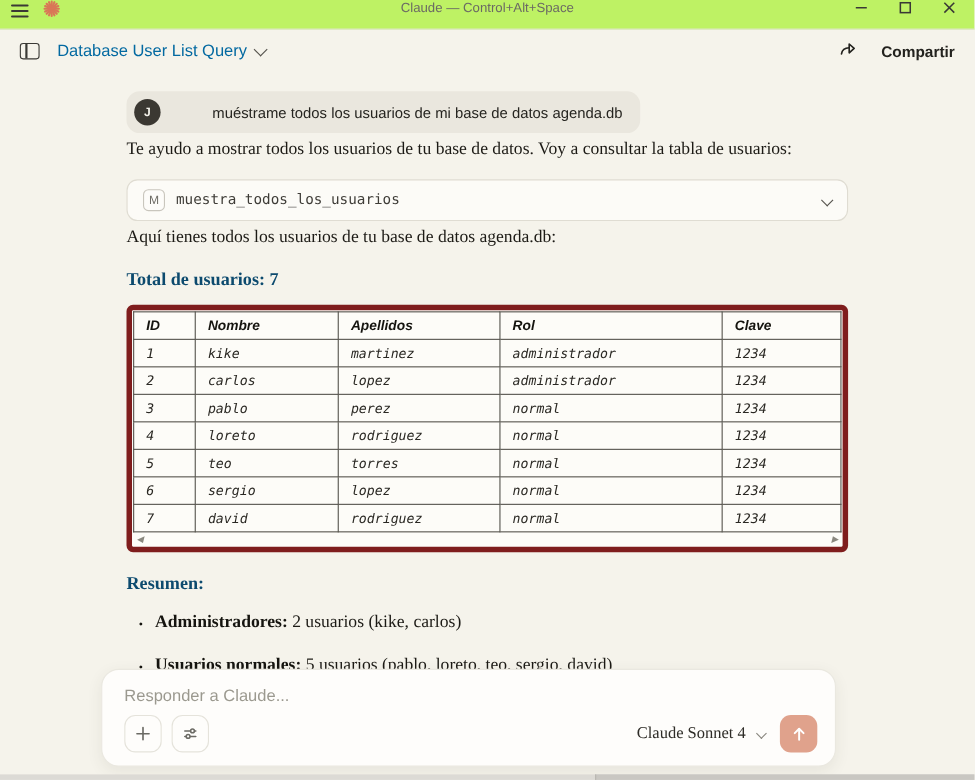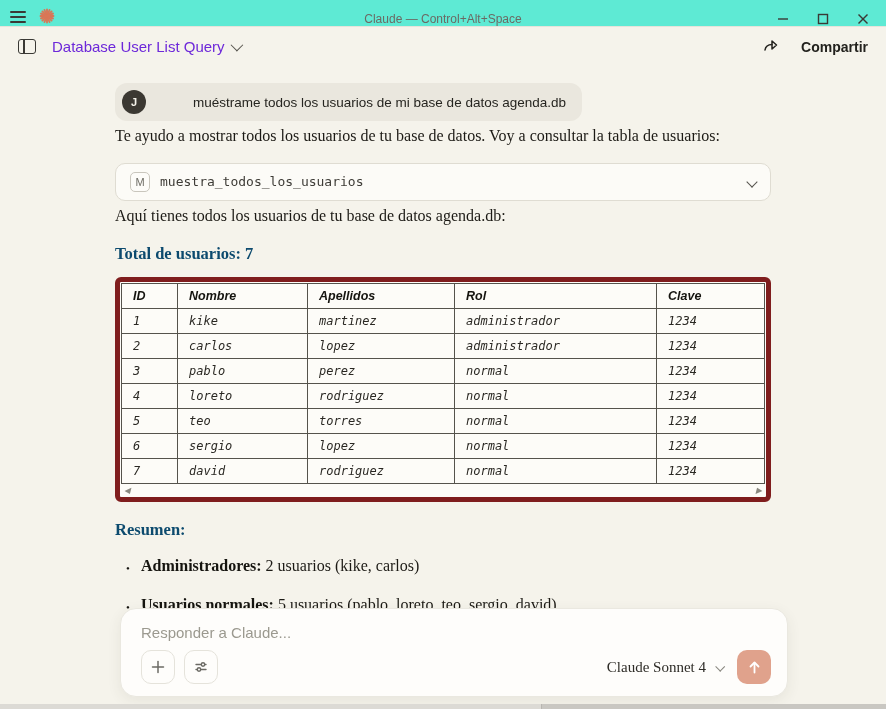--- a/index.html
+++ b/index.html
@@ -6,43 +6,43 @@
   html,body { width:886px; height:709px; overflow:hidden; }
   body {
     font-family:"Liberation Sans", sans-serif;
     background:#F5F3EB;
     color:#1F1D18;
     position:relative;
   }
 
   
   .titlebar {
-    height:27px; background:#5eead4; border-bottom:1px solid #E6E4DB;
-    display:flex; align-items:flex-end; padding:0 10px; position:relative;
+    height:27px; background:#bef264; border-bottom:1px solid #E6E4DB;
+    display:flex; align-items:flex-start; padding:0 10px; position:relative;
   }
   .titlebar-left { display:flex; align-items:center; gap:13px; }
   .hamburger { width:16px; display:flex; flex-direction:column; gap:3px; cursor:pointer; }
   .hamburger span { height:2px; background:#3A3935; border-radius:1px; }
   .claude-logo { color:#D97757; font-size:15px; line-height:1; }
   .titlebar-title {
     position:absolute; left:0; right:0; text-align:center;
     font-size:12px; color:#6B6A64; pointer-events:none;
   }
   .win-controls { margin-left:auto; display:flex; align-items:center; gap:26px; padding-right:6px; z-index:2; }
   .win-btn { width:14px; height:14px; display:flex; align-items:center; justify-content:center; color:#3A3935; font-size:13px; cursor:pointer; }
   .win-btn svg { display:block; }
 
   
   .chat-header {
     height:39px; display:flex; align-items:center; padding:0 18px;
   }
   .sidebar-toggle { width:18px; height:15px; border:1.6px solid #3A3935; border-radius:3px; position:relative; cursor:pointer; }
   .sidebar-toggle::after { content:""; position:absolute; left:4px; top:0; bottom:0; width:1.6px; background:#3A3935; }
   .conv-title-wrap { display:flex; align-items:center; gap:6px; margin-left:16px; cursor:pointer; }
-  .conv-title { font-size:15px; font-weight:500; color:#6d28d9; }
+  .conv-title { font-size:15px; font-weight:500; color:#0369a1; }
   .chev { width:9px; height:9px; border-right:1.6px solid #55534D; border-bottom:1.6px solid #55534D; transform:rotate(45deg) translateY(-2px); }
   .share-btn { margin-left:auto; display:flex; align-items:center; gap:22px; cursor:pointer; }
   .share-btn span.lbl { font-size:14px; font-weight:600; color:#23221E; }
 
   
   .content { width:656px; margin:0 auto; padding-top:17px; }
 
   .user-row { display:flex; }
   .user-bubble {
     display:inline-flex; align-items:center; gap:11px;
@@ -84,21 +84,21 @@
   .hscroll .arr { font-size:8px; color:#8A887F; line-height:1; cursor:pointer; }
 
   
   .summary-list { margin-top:6px; list-style:none; }
   .summary-list li { display:flex; margin-top:17px; font-family:"Liberation Serif", serif; font-size:16px; color:#1C1A15; }
   .summary-list .dot { width:26px; text-align:center; font-size:11px; line-height:22px; color:#15140F; }
   .summary-list strong { font-weight:700; color:#15140F; }
 
   
   .composer {
-    position:absolute; left:120px; width:668px; top:608px; height:89px;
+    position:absolute; left:92px; width:668px; top:608px; height:89px;
     background:#FEFDFB; border:1px solid #EAE8E0; border-radius:16px;
     box-shadow:0 4px 14px rgba(70,65,50,0.08); padding:15px 16px 12px 20px;
     display:flex; flex-direction:column; justify-content:space-between;
   }
   .composer-input { border:none; outline:none; background:transparent; font-size:15px;
     font-family:"Liberation Sans", sans-serif; color:#33312C; width:100%; }
   .composer-input::placeholder { color:#9B998F; }
   .composer-row { display:flex; align-items:center; }
   .tool-btn {
     width:34px; height:34px; border:1px solid #E5E3DB; border-radius:10px; background:#FEFDFB;

